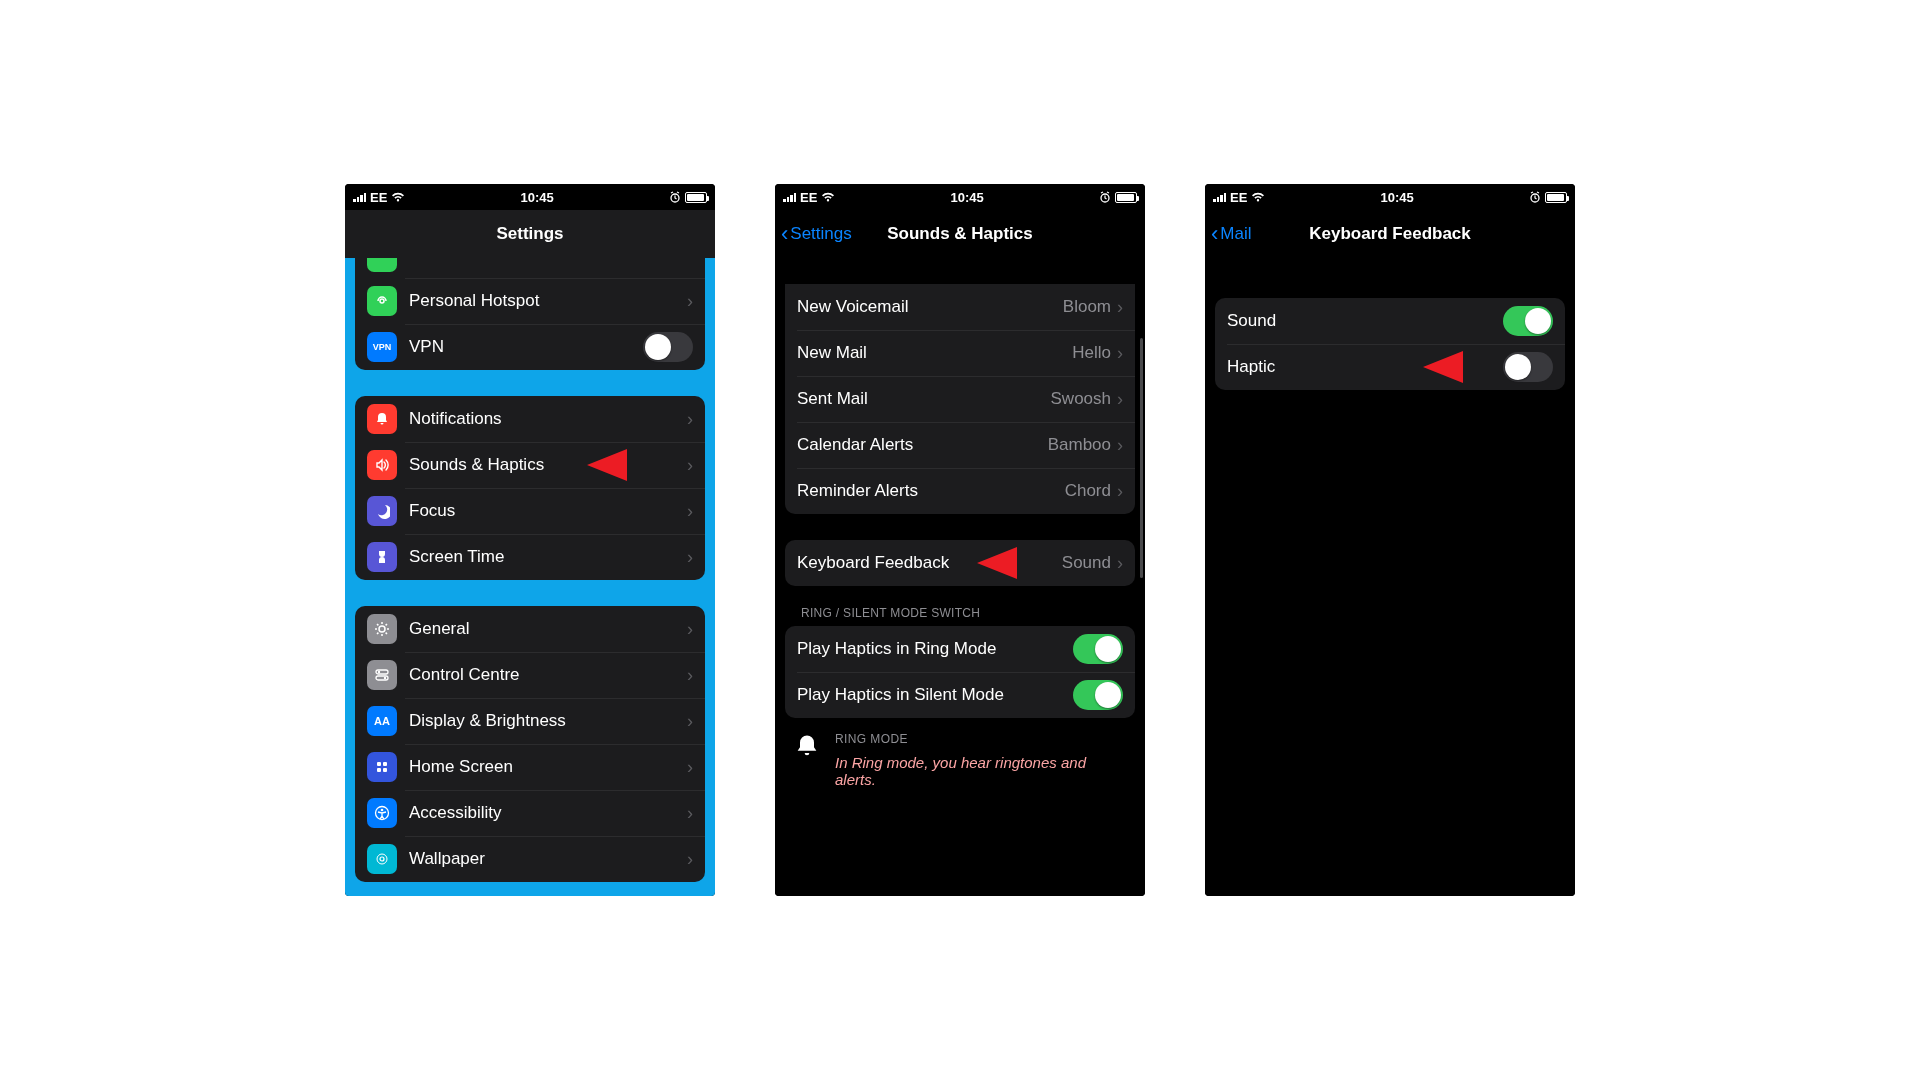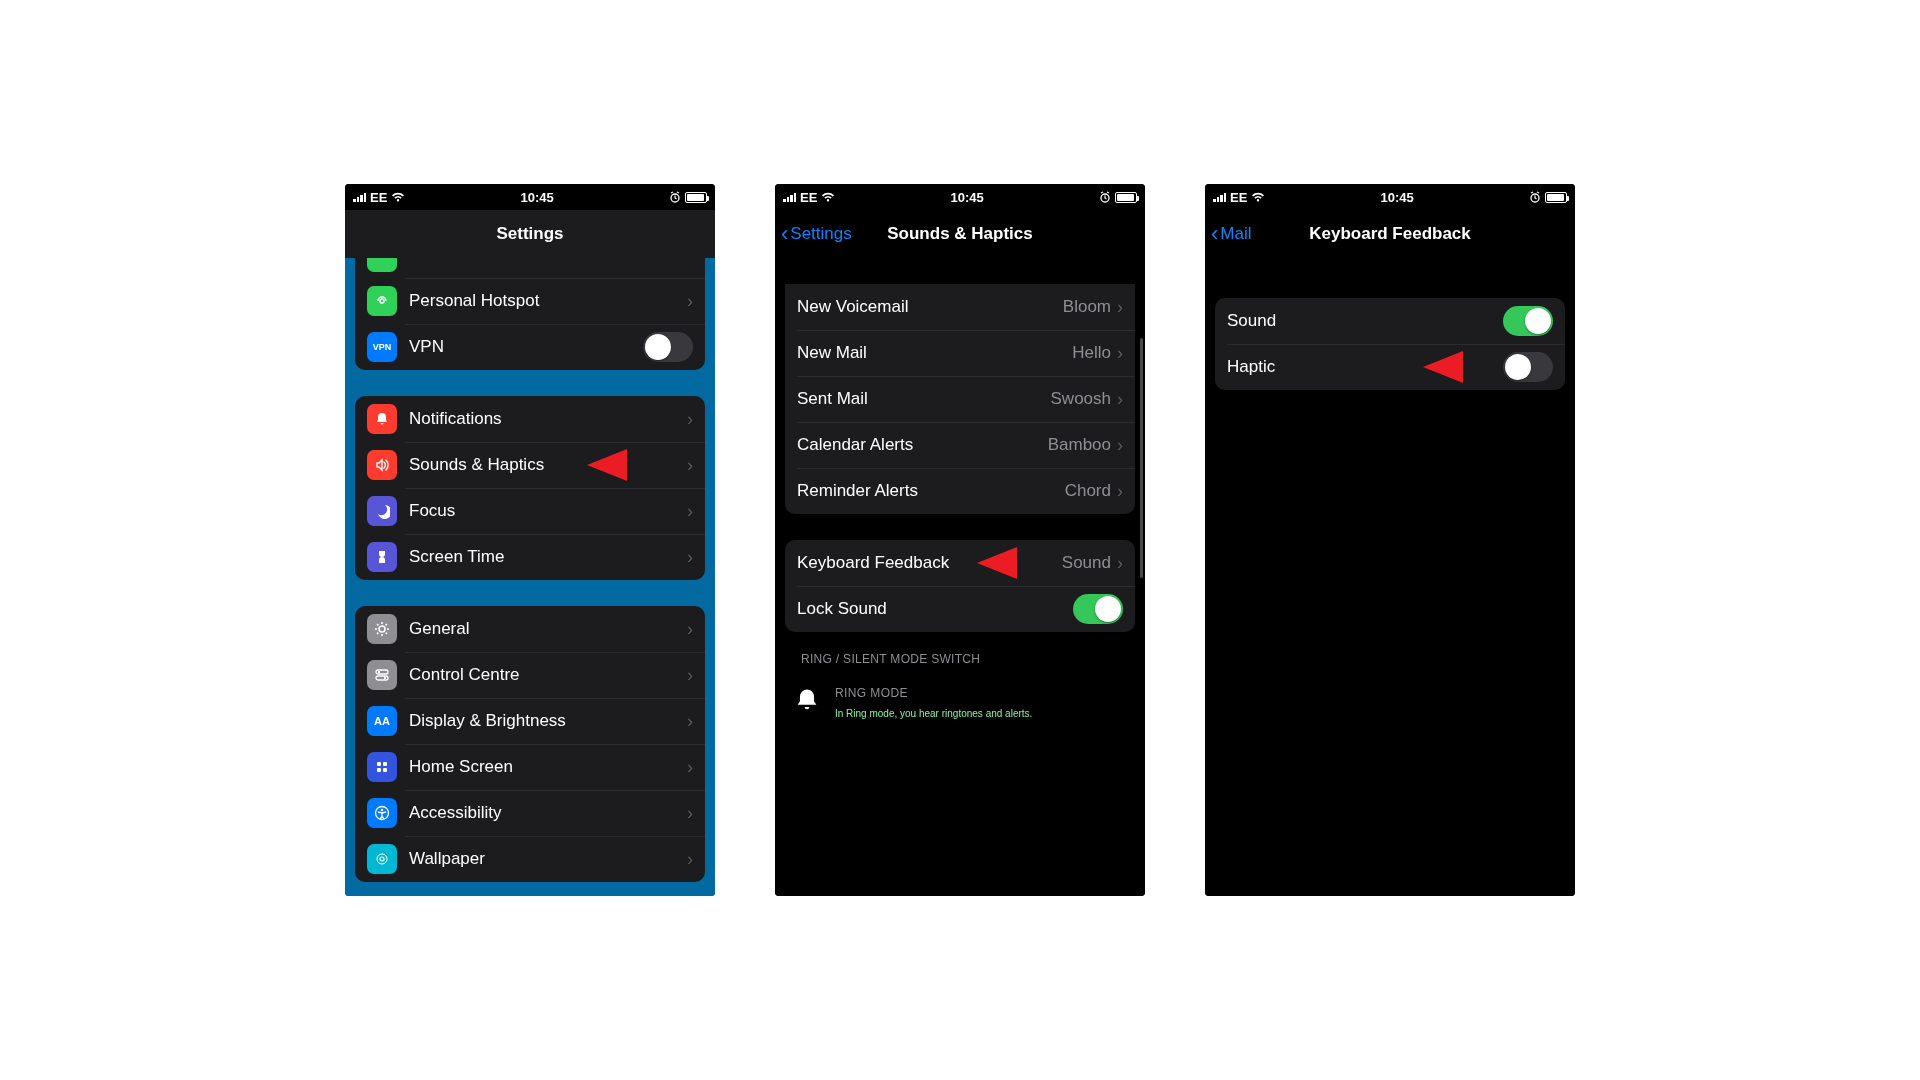--- a/index.html
+++ b/index.html
@@ -86,21 +86,21 @@
     font-size: 22px;
     line-height: 1;
   }
   
   .scroll {
     flex: 1;
     overflow: hidden;
     padding: 0 10px;
     background: #000;
   }
-  .phone1 .scroll { background: #0369a1; }
+  .phone1 .scroll { background: #0ea5e9; }
   .group {
     background: #1c1c1e;
     border-radius: 10px;
     margin-top: 26px;
     overflow: hidden;
   }
   .group.first1 { margin-top: 0; border-radius: 0 0 10px 10px; }
   .grouphdr {
     color: #8e8e93;
     font-size: 12px;
@@ -177,21 +177,21 @@
     border-bottom: 16px solid transparent;
     border-right: 40px solid #ec1c24;
   }
   
   .inforow {
     display:flex; align-items:flex-start; padding: 14px 8px 8px 8px;
     gap: 14px;
   }
   .inforow .bell { color:#fff; flex-shrink:0; }
   .inforow .txt .hdr { color:#8e8e93; font-size:12px; letter-spacing:0.4px; }
-  .inforow .txt .sub { color:#86efac; font-size:10px; margin-top:8px; }
+  .inforow .txt .sub { color:#fca5a5; font-size:15px; margin-top:8px;font-style:italic; }
   
   .scrollind {
     position:absolute; right:2px; top:80px; width:3px; height:240px;
     background:#4a4a4c; border-radius:2px;
   }
   
   .partialicon {
     width:30px; height:14px;
     background:#30d158;
     border-radius:0 0 7px 7px;
@@ -434,29 +434,37 @@
 
     <div class="group">
       <div class="row noicon" style="position:relative">
         <div class="label">Keyboard Feedback</div>
         <div class="value">Sound</div>
         <div class="chevron">›</div>
         <div class="redarrow" style="left:192px; top:23px;">
           <div class="tri" style="left:0; top:-16px;"></div>
         </div>
       </div>
-      <div class="row noicon">
-        <div class="label">Lock Sound</div>
+    </div>
+
+    <div class="grouphdr">RING / SILENT MODE SWITCH</div>
+    <div class="group" style="margin-top:0">
+      <div class="row noicon">
+        <div class="label">Play Haptics in Ring Mode</div>
         <div class="switch on">
             <div class="knob"></div>
           </div>
       </div>
-    </div>
-
-    <div class="grouphdr">RING / SILENT MODE SWITCH</div>
+      <div class="row noicon">
+        <div class="label">Play Haptics in Silent Mode</div>
+        <div class="switch on">
+            <div class="knob"></div>
+          </div>
+      </div>
+    </div>
 
     <div class="inforow">
       <div class="bell"><svg width="28" height="28" viewBox="0 0 24 24">
             <path d="M12 3a6 6 0 00-6 6v4l-2 3h16l-2-3V9a6 6 0 00-6-6zM10 18a2 2 0 004 0" fill="#fff"></path>
           </svg></div>
       <div class="txt">
         <div class="hdr">RING MODE</div>
         <div class="sub">In Ring mode, you hear ringtones and alerts.</div>
       </div>
     </div>

